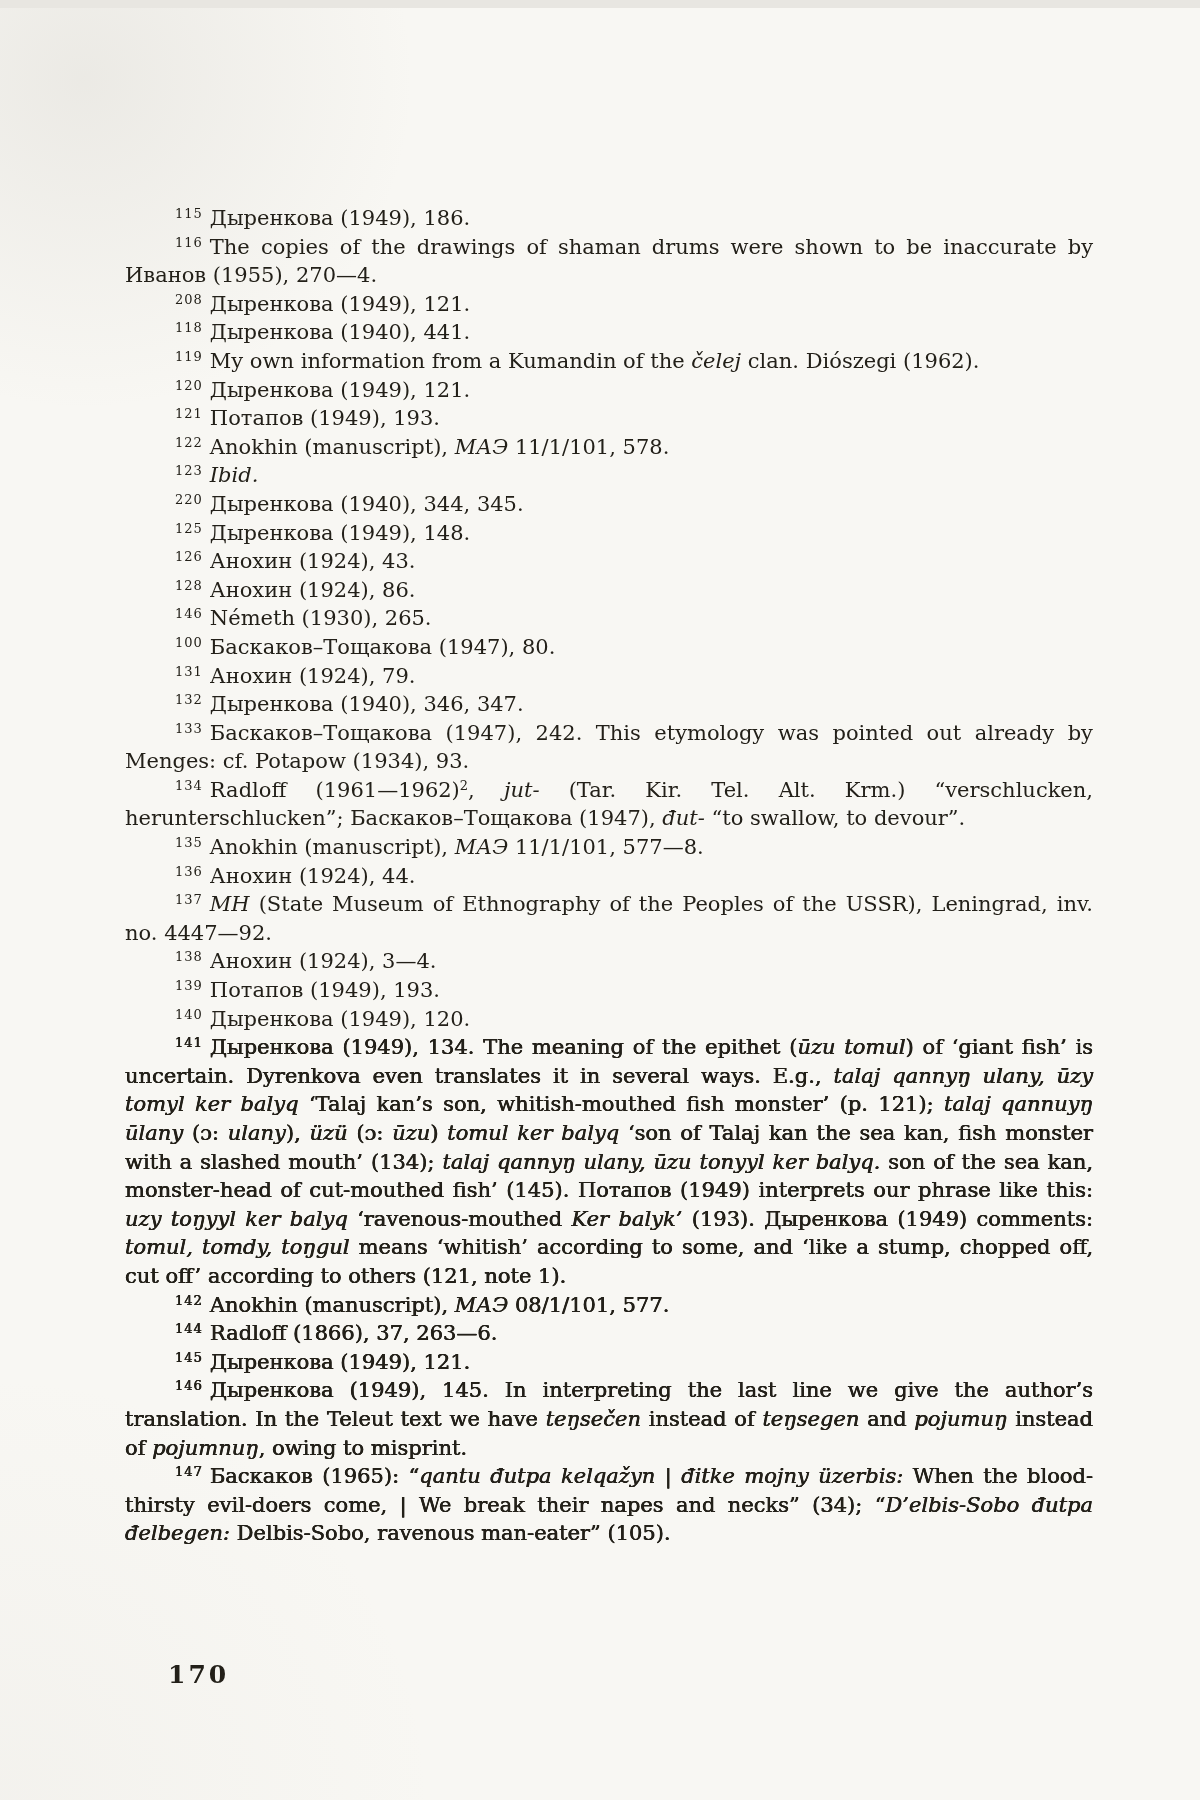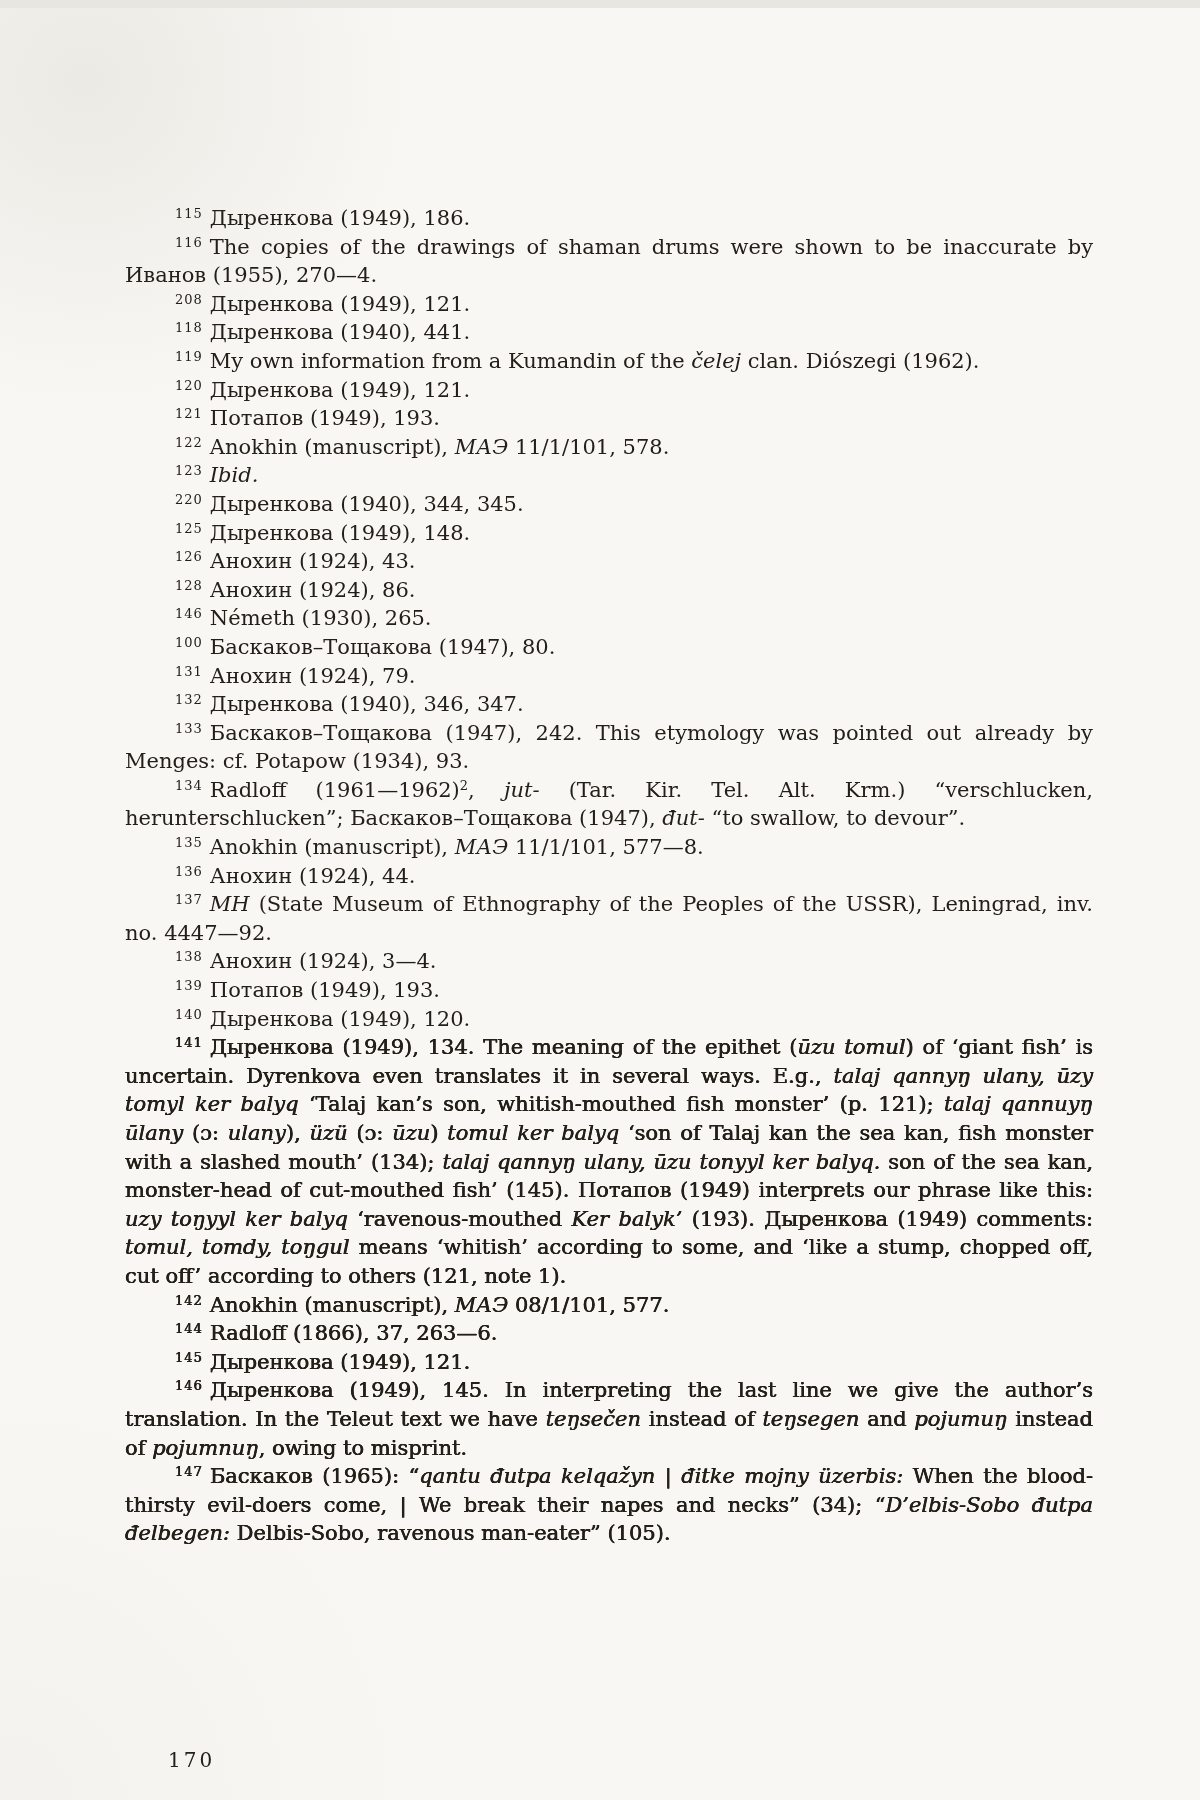--- a/index.html
+++ b/index.html
@@ -41,23 +41,23 @@
     font-size: 13px;
     line-height: 0;
     vertical-align: baseline;
     position: relative;
     top: -7px;
   }
   .it { font-style: italic; }
   .pagenum {
     position: absolute;
     left: 168px;
-    top: 1740px;
-    font-size: 20px;
-    font-weight: normal;
+    top: 1652px;
+    font-size: 25px;
+    font-weight: bold;
     letter-spacing: 3px;
   }
 </style>
 </head>
 <body>
 
 <div class="page">
   <div class="notes">
       <p class="note"><sup class="note-num">115</sup><span>Дыренкова (1949), 186.</span></p>
       <p class="note"><sup class="note-num">116</sup><span>The copies of the drawings of shaman drums were shown to be inaccurate by Иванов (1955), 270—4.</span></p>

